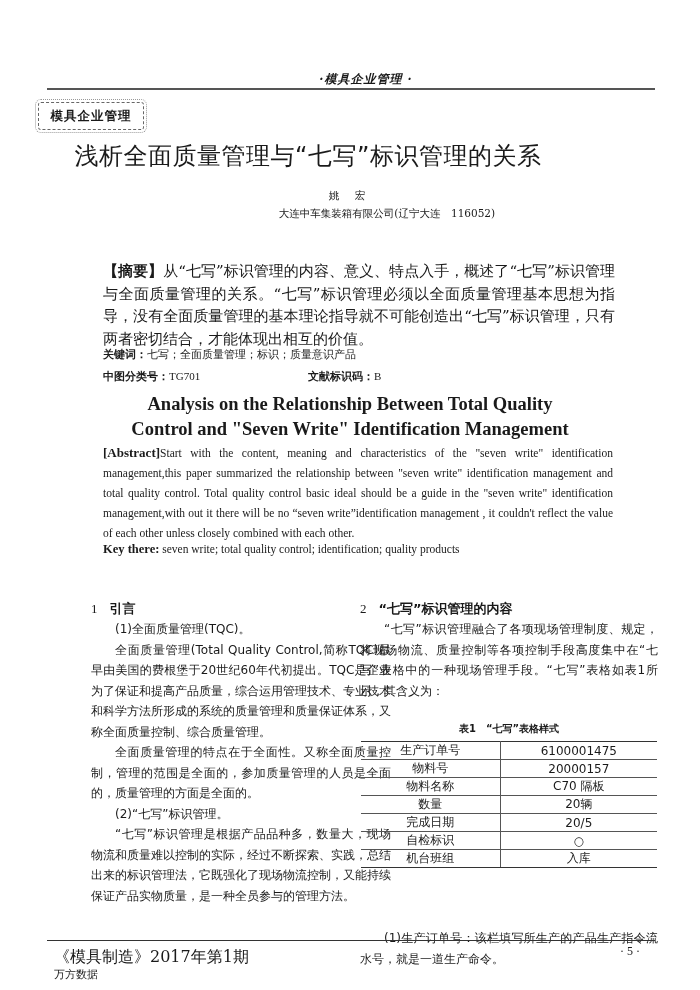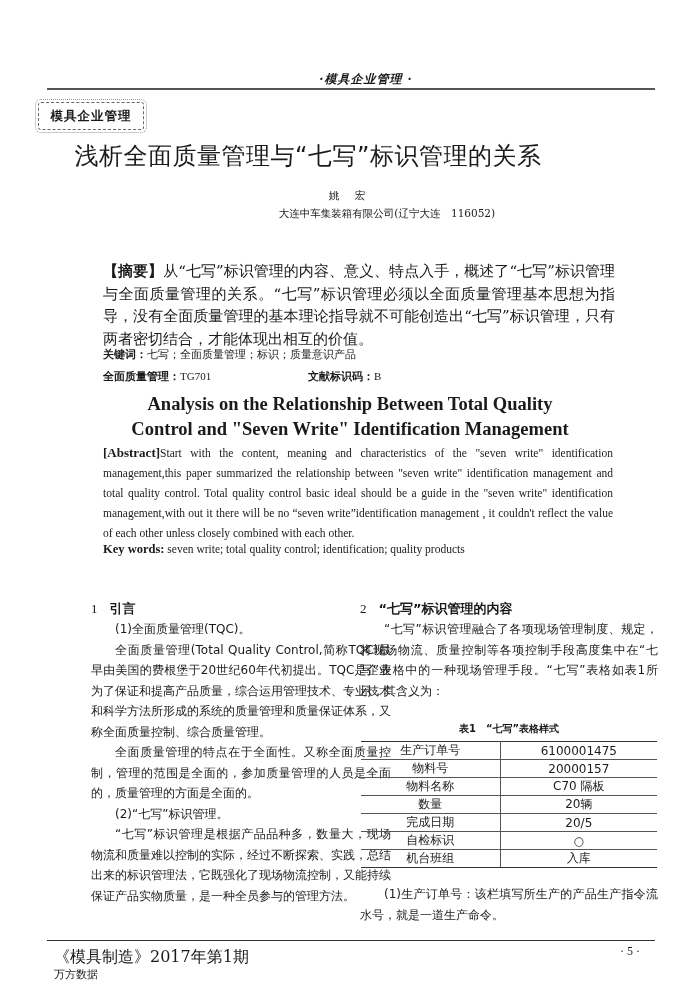--- a/index.html
+++ b/index.html
@@ -82,21 +82,21 @@
       border-collapse: collapse; font-size: 12px;
       font-family: "DejaVu Sans", sans-serif;
     }
     table.seven td {
       border-top: 1px solid #555; border-bottom: 1px solid #555;
       height: 15.5px; padding: 0; text-align: center;
     }
     table.seven td.k { width: 47%; border-right: 1px solid #555; }
     table.seven tr:first-child td { border-top: 1.5px solid #333; }
     table.seven tr:last-child td { border-bottom: 1.5px solid #333; }
-    .right-after { left: 360px; width: 298px; top: 884px; }
+    .right-after { left: 360px; width: 298px; top: 928px; }
 
     .foot-rule { left: 47px; width: 608px; top: 940px; height: 1px; background: #333; }
     .foot-journal { left: 54px; top: 947px; font-size: 16px; }
     .foot-page { left: 620px; top: 944px; font-size: 12px; font-family: "Liberation Serif", serif; }
     .foot-db { left: 54px; top: 967px; font-size: 11px; font-family: "DejaVu Sans", sans-serif; }
   </style>
 </head>
 <body>
 
 <div class="abs running-head">·模具企业管理 ·</div>
@@ -112,37 +112,37 @@
 
 <div class="abs abstract-cn">
   <span class="bold-label">【摘要】</span><span>从“七写”标识管理的内容、意义、特点入手，概述了“七写”标识管理与全面质量管理的关系。“七写”标识管理必须以全面质量管理基本思想为指导，没有全面质量管理的基本理论指导就不可能创造出“七写”标识管理，只有两者密切结合，才能体现出相互的价值。</span>
 </div>
 
 <div class="abs kw-cn">
   <span class="bold-label">关键词：</span><span>七写；全面质量管理；标识；质量意识产品</span>
 </div>
 
 <div class="abs clc">
-  <span class="bold-label">全面质量管理：</span><span style="font-family:'Liberation Serif',serif;">TG701</span>
+  <span class="bold-label">中图分类号：</span><span style="font-family:'Liberation Serif',serif;">TG701</span>
 </div>
 <div class="abs doccode">
   <span class="bold-label">文献标识码：</span><span style="font-family:'Liberation Serif',serif;">B</span>
 </div>
 
 <div class="abs en-title">
   <div>Analysis on the Relationship Between Total Quality</div>
   <div>Control and "Seven Write" Identification Management</div>
 </div>
 
 <div class="abs abstract-en">
   <span class="lbl">[Abstract]</span><span>Start with the content, meaning and characteristics of the "seven write" identification management,this paper summarized the relationship between "seven write" identification management and total quality control. Total quality control basic ideal should be a guide in the "seven write" identification management,with out it there will be no “seven write”identification management , it couldn't reflect the value of each other unless closely combined with each other.</span>
 </div>
 
 <div class="abs kw-en">
-  <span class="lbl">Key words:</span> <span>seven write; total quality control; identification; quality products</span>
+  <span class="lbl">Key there:</span> <span>seven write; total quality control; identification; quality products</span>
 </div>
 
 <div class="abs col left-col">
   <div class="h1">
     <span class="num">1</span><span>引言</span>
   </div>
   <p class="indent">(1)全面质量管理(TQC)。</p>
   <p class="indent">全面质量管理(Total Quality Control,简称TQC)最早由美国的费根堡于20世纪60年代初提出。TQC是企业为了保证和提高产品质量，综合运用管理技术、专业技术和科学方法所形成的系统的质量管理和质量保证体系，又称全面质量控制、综合质量管理。</p>
   <p class="indent">全面质量管理的特点在于全面性。又称全面质量控制，管理的范围是全面的，参加质量管理的人员是全面的，质量管理的方面是全面的。</p>
   <p class="indent">(2)“七写”标识管理。</p>

